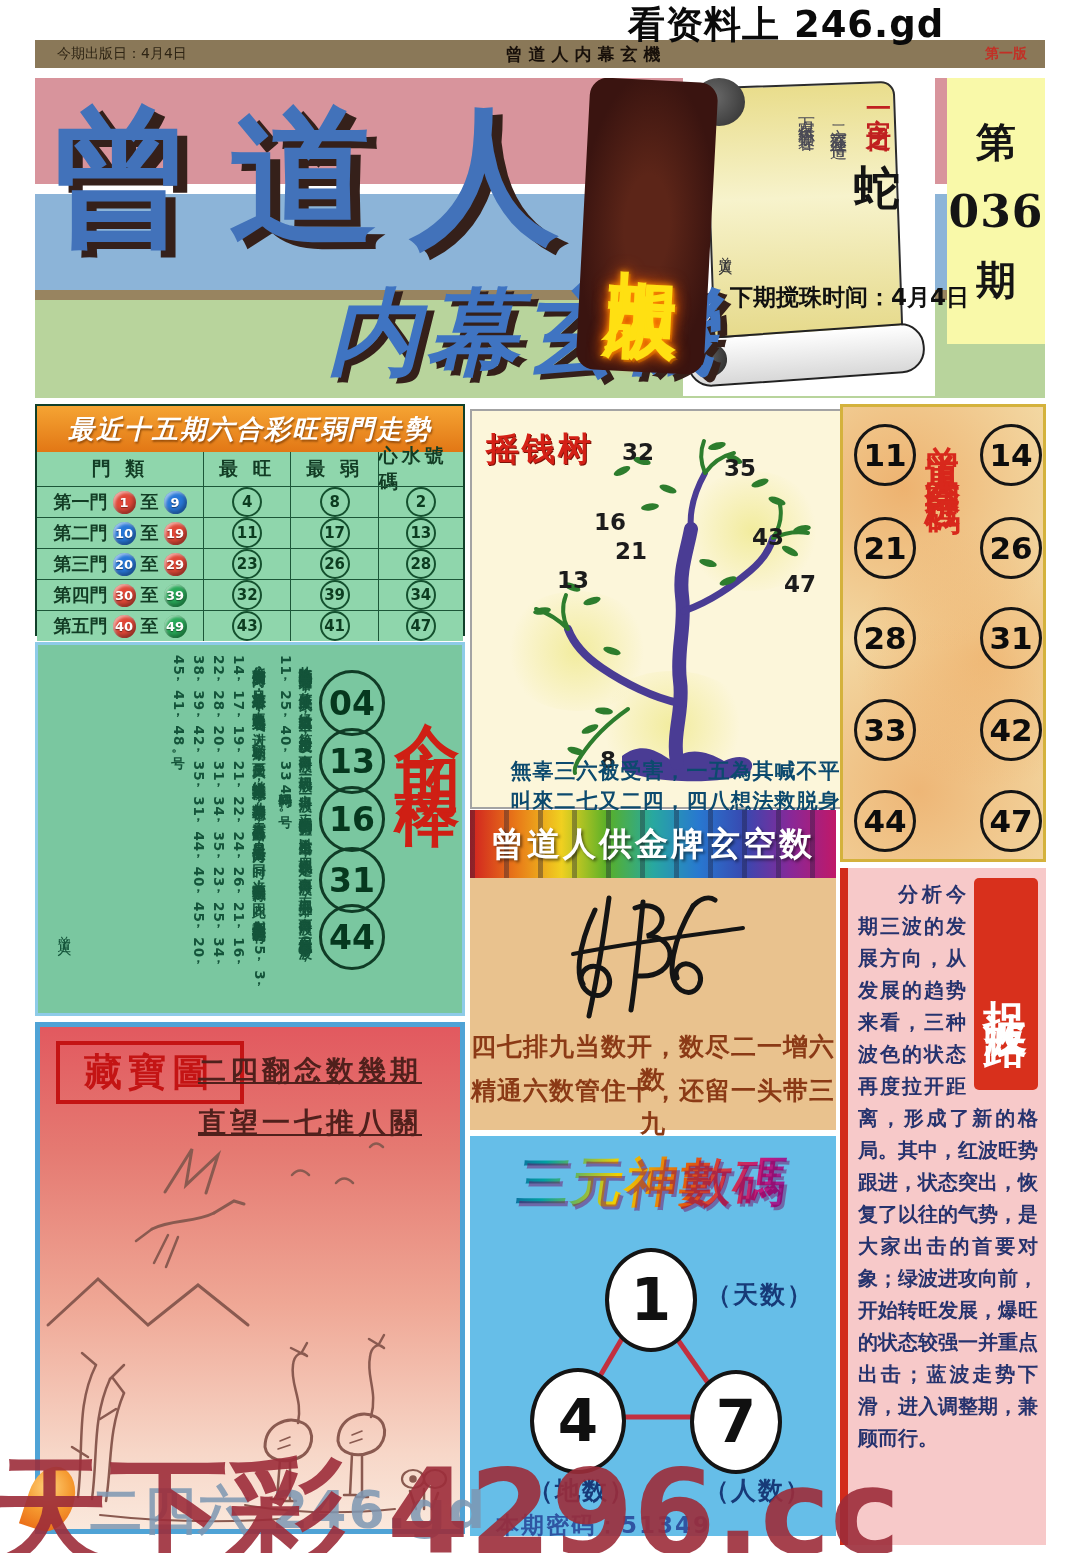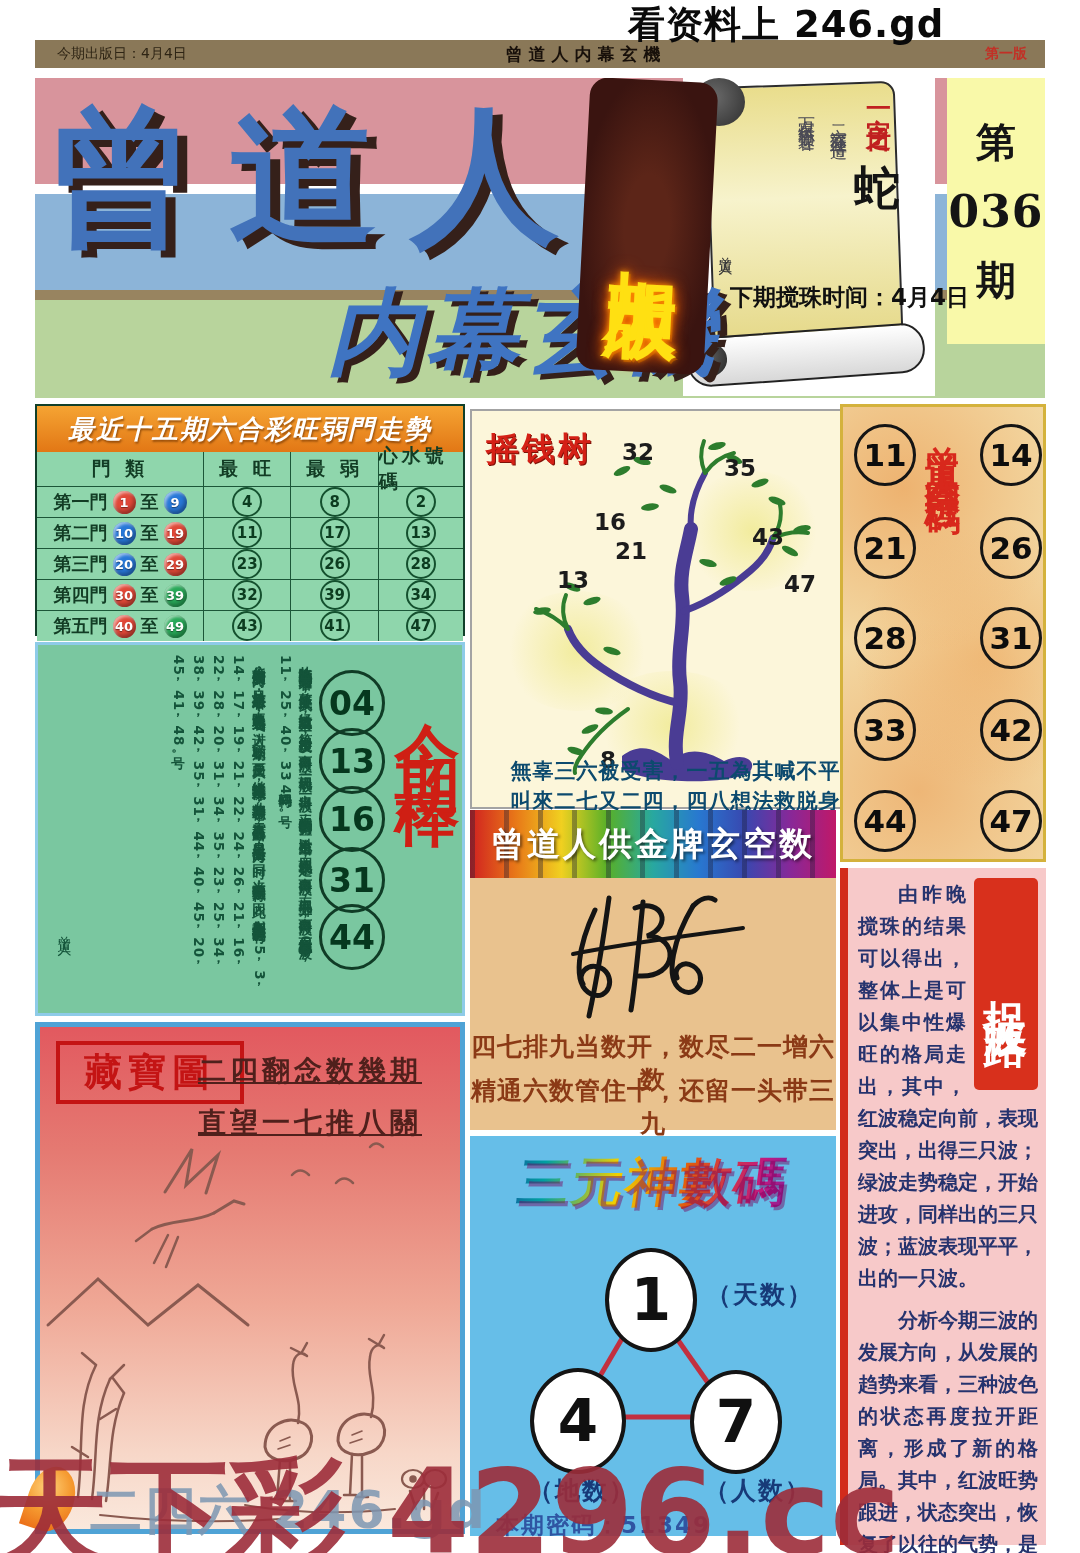--- a/index.html
+++ b/index.html
@@ -432,21 +432,20 @@
     <div class="tm-num" style="left:11px;top:383px">44</div>
     <div class="tm-num" style="left:137px;top:17px">14</div>
     <div class="tm-num" style="left:137px;top:110px">26</div>
     <div class="tm-num" style="left:137px;top:200px">31</div>
     <div class="tm-num" style="left:137px;top:292px">42</div>
     <div class="tm-num" style="left:137px;top:383px">47</div>
   </div>
 
   <div class="abs zbl">
     <div class="zbl-title">捉波路</div>
-    <p>由昨晚搅珠的结果可以得出，整体上是可以集中性爆旺的格局走出，其中，红波稳定向前，表现突出，出得三只波；绿波走势稳定，开始进攻，同样出的三只波；蓝波表现平平，出的一只波。</p>
     <p>分析今期三波的发展方向，从发展的趋势来看，三种波色的状态再度拉开距离，形成了新的格局。其中，红波旺势跟进，状态突出，恢复了以往的气势，是大家出击的首要对象；绿波进攻向前，开始转旺发展，爆旺的状态较强一并重点出击；蓝波走势下滑，进入调整期，兼顾而行。</p>
 
   </div>
 
   <div class="abs wm-logo"></div>
   <div class="abs wm-sub">二四六 246.gd</div>
   <div class="abs wm-main">天下彩 4296.cc</div>
 
 </div>
 

